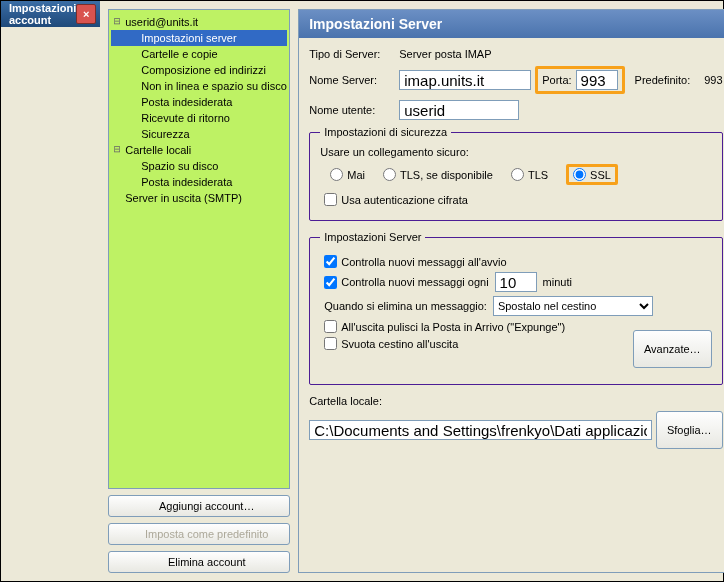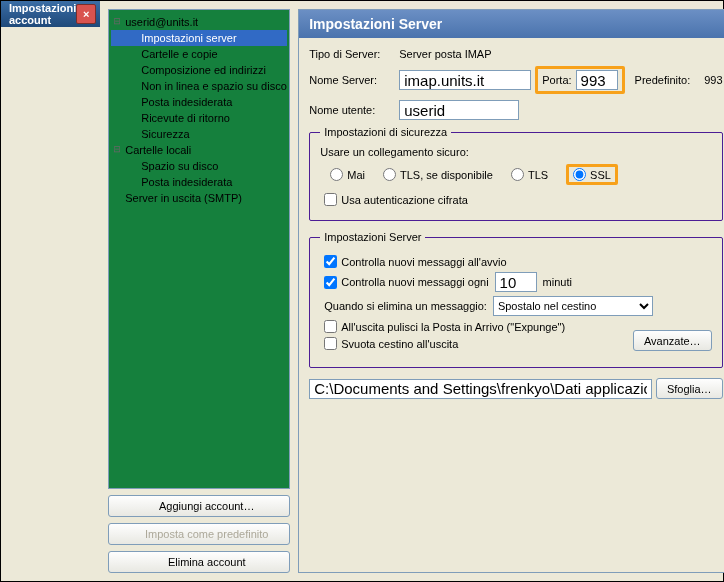--- a/index.html
+++ b/index.html
@@ -3,21 +3,21 @@
 <meta charset="utf-8">
 <style>
 * { box-sizing: border-box; margin: 0; padding: 0; }
 body { font-family: Tahoma, Arial, sans-serif; font-size: 11px; background: #6a6a7a; width: 724px; height: 582px; overflow: hidden; }
 .window { width: 724px; height: 582px; background: #ece9d8; border: 1px solid #000; display: flex; }
 .titlebar { background: linear-gradient(to bottom, #3b6ea5 0%, #2c5a8f 50%, #1f4a7a 100%); color: #fff; height: 26px; display: flex; align-items: center; padding: 0 4px; }
 .titlebar .title { flex: 1; font-weight: bold; padding-left: 4px; }
 .titlebar .close { width: 20px; height: 20px; background: #d9534f; border: 1px solid #7a2e2b; color: #fff; font-weight: bold; text-align: center; line-height: 18px; cursor: pointer; border-radius: 2px; }
 .content { flex: 1; display: flex; padding: 8px; gap: 8px; }
 .sidebar { width: 182px; display: flex; flex-direction: column; gap: 6px; }
-.tree { flex: 1; background: #15803d; border: 1px solid #7f9db9; padding: 4px 2px; overflow: hidden; }
+.tree { flex: 1; background: #bef264; border: 1px solid #7f9db9; padding: 4px 2px; overflow: hidden; }
 .tree-item { padding: 2px 4px 2px 18px; cursor: pointer; white-space: nowrap; position: relative; }
 .tree-item.root { padding-left: 14px; font-weight: normal; }
 .tree-item.root::before { content: "⊟"; position: absolute; left: 2px; top: 2px; font-size: 9px; color: #666; }
 .tree-item.child { padding-left: 30px; }
 .tree-item.selected { background: #316ac5; color: #fff; }
 .sidebar button { width: 100%; height: 22px; background: linear-gradient(to bottom,#fefefe,#e8e8e2); border: 1px solid #7f9db9; border-radius: 3px; font-size: 11px; cursor: pointer; padding-left: 15px; }
 .sidebar button:disabled { color: #aca899; }
 .main { flex: 1; display: flex; flex-direction: column; }
 .panel-header { background: linear-gradient(to bottom,#6b8fc4,#4a73ad); color: #fff; font-weight: bold; font-size: 14px; padding: 6px 10px; border: 1px solid #7f9db9; border-bottom: none; }
 .panel-body { flex: 1; border: 1px solid #7f9db9; border-top: none; padding: 10px 10px 6px 10px; background: #ece9d8; }
@@ -26,21 +26,21 @@
 input[type=text] { border: 1px solid #7f9db9; height: 20px; padding: 1px 4px; font-family: inherit; font-size: 15px; background: #fff; }
 fieldset { border: 1px solid #4c1d95; border-radius: 2px; padding: 8px 10px 10px 10px; margin-bottom: 10px; }
 legend { padding: 0 4px; color: #000; }
 .radiorow { display: flex; align-items: center; gap: 18px; margin: 6px 0 8px 10px; }
 .radiorow label, .chkrow label { display: flex; align-items: center; gap: 4px; }
 .orange-box { border: 3px solid #f7a11a; padding: 1px 4px; border-radius: 2px; display: inline-flex; align-items: center; gap: 4px; }
 .chkrow { display: flex; align-items: center; gap: 6px; margin: 4px 0 4px 4px; }
 .small-input { width: 42px; text-align: left; }
 select { border: 1px solid #7f9db9; height: 20px; font-family: inherit; font-size: 11px; background: #fff; }
 .adv-row { display: flex; justify-content: flex-end; margin-top: -24px; margin-bottom: 6px; }
-.btn { height: 21px; padding: 0 10px; background: linear-gradient(to bottom,#fefefe,#e8e8e2); border: 1px solid #7f9db9; border-radius: 3px; font-size: 11px; cursor: pointer; }
+.btn { height: 38px; padding: 0 10px; background: linear-gradient(to bottom,#fefefe,#e8e8e2); border: 1px solid #7f9db9; border-radius: 3px; font-size: 11px; cursor: pointer; }
 .footer { display: flex; justify-content: flex-end; gap: 0; padding: 8px 12px; }
 .footer .btn { width: 78px; }
 </style>
 </head>
 <body>
 
 <div class="window">
   <div class="titlebar">
     <span class="title">Impostazioni account</span>
     <div class="close">×</div>
@@ -154,20 +154,21 @@
             <label>
                 <input type="checkbox" style=""> 
                 <span>Svuota cestino all'uscita</span>
               </label>
           </div>
           <div class="adv-row">
             <button class="btn">Avanzate…</button>
           </div>
         </fieldset>
 
+        <div style="margin-bottom:4px">Cartella locale:</div>
         <div class="row">
           <input type="text" style="flex: 1 1 0%;" value="C:\Documents and Settings\frenkyo\Dati applicazioni\Thunderbird\Profiles\n5fmqrqp.de">
           <button class="btn">Sfoglia…</button>
         </div>
 
       </div>
     </div>
   </div>
   <div class="footer">
     <button class="btn">OK</button>

